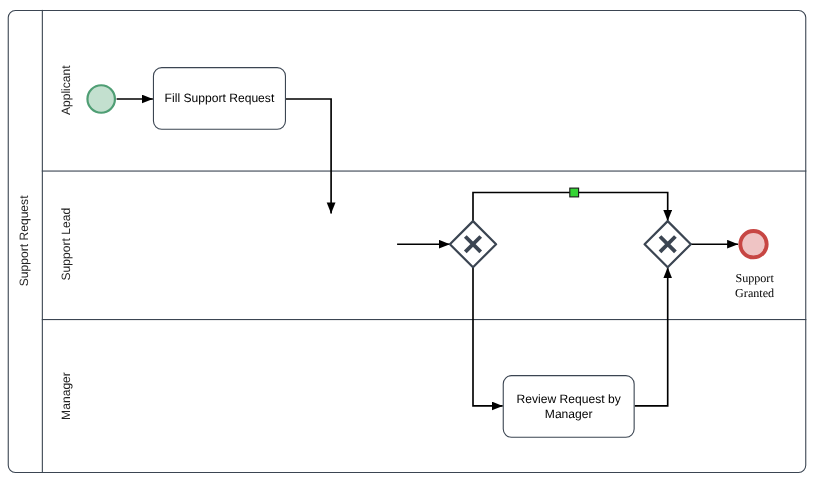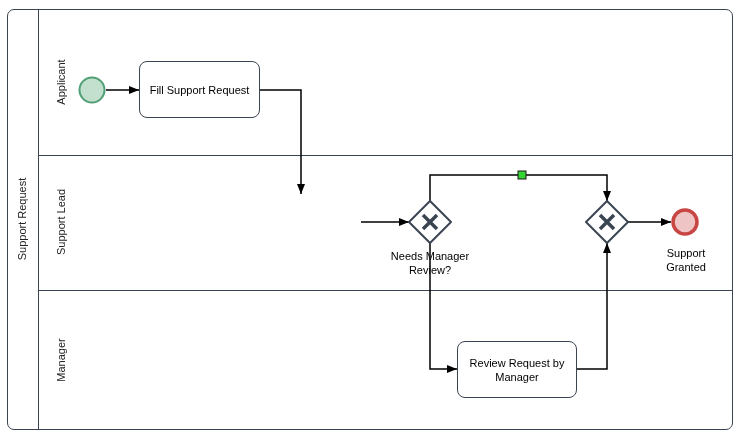--- a/index.html
+++ b/index.html
@@ -92,16 +92,15 @@
 
   <div class="task" style="left:139px;top:61px;width:121px;height:57px;">
     <span>Fill Support Request</span>
   </div>
 
 
   <div class="task" style="left:457px;top:341px;width:120px;height:57px;align-items:center;">
     <span>Review Request by Manager</span>
   </div>
 
-  <div class="flow-label" style="left:385px;top:249px;width:90px;">Needs Manager Review?</div>
-  <div class="flow-label" style="left:656px;top:246px;width:60px;">Support Granted</div>
+  <div class="flow-label" style="left:656px;top:246px;width:60px;font-family:Liberation Serif, serif;">Support Granted</div>
 
 </div>
 
 </body></html>

